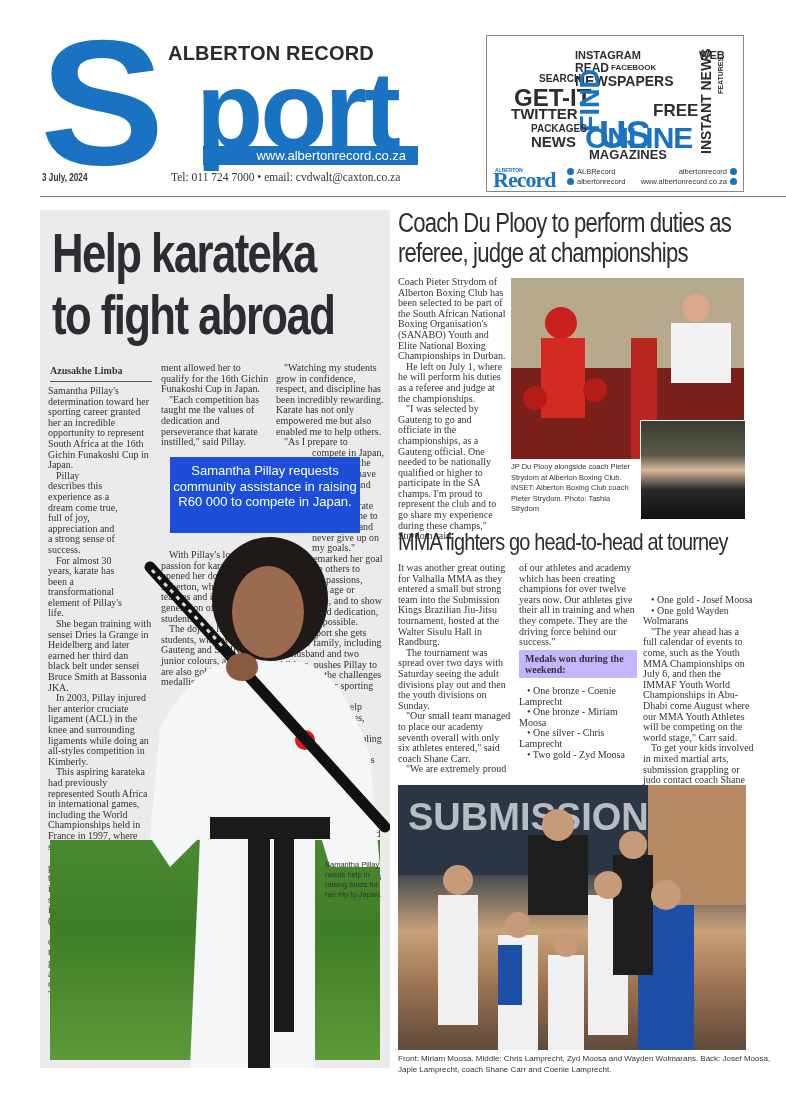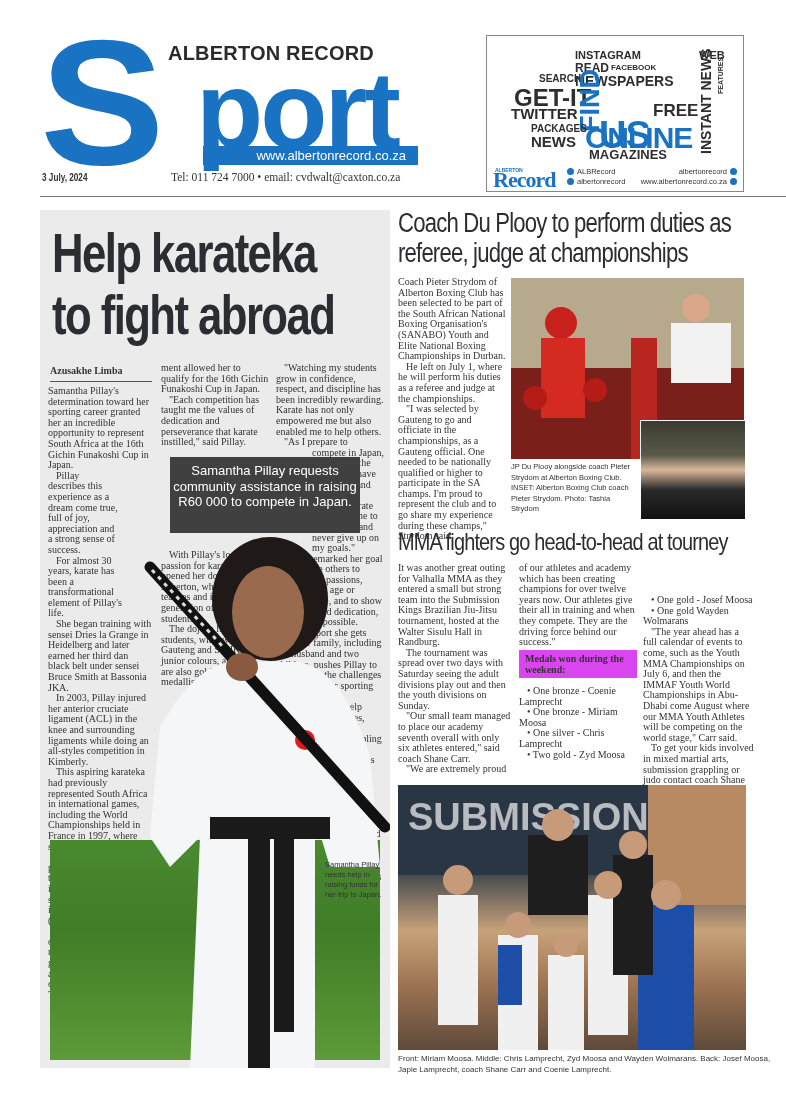--- a/index.html
+++ b/index.html
@@ -27,34 +27,34 @@
   .social-dot { width: 7px; height: 7px; border-radius: 50%; background: #1a72c2; display: inline-block; }
 
   
   .left-panel { position: absolute; left: 40px; top: 210px; width: 350px; height: 858px; background: #ebebeb; }
   .headline-main { position: absolute; left: 12px; top: 12px; width: 330px; font-family: "Liberation Sans", sans-serif; font-weight: 700; font-size: 56px; line-height: 62px; color: #2b2d33; letter-spacing: -2px; transform: scaleX(0.78); transform-origin: left; white-space: nowrap; }
   .byline { position: absolute; left: 10px; top: 155px; width: 102px; font-weight: 700; font-size: 10px; color: #333; padding-bottom: 5px; border-bottom: 1px solid #555; }
   .body-text { font-size: 10px; line-height: 10.6px; color: #333; text-align: left; }
   .body-text p { text-indent: 8px; margin: 0; }
   .body-text p.no-indent { text-indent: 0; }
   .col { position: absolute; }
-  .pullquote { position: absolute; left: 130px; top: 247px; width: 190px; height: 76px; background: #404040; color: #fff; font-family: "Liberation Sans", sans-serif; font-size: 13px; line-height: 15.5px; text-align: center; padding-top: 6px; }
+  .pullquote { position: absolute; left: 130px; top: 247px; width: 190px; height: 76px; background: #1d4ed8; color: #fff; font-family: "Liberation Sans", sans-serif; font-size: 13px; line-height: 15.5px; text-align: center; padding-top: 6px; }
   .karate-photo { position: absolute; left: 90px; top: 327px; width: 260px; height: 531px; overflow: hidden; }
   .grass { position: absolute; left: 10px; top: 630px; width: 330px; height: 220px; background: linear-gradient(180deg, #4a8a2f 0%, #3f7d27 40%, #5d9a38 100%); }
   .caption-photo { position: absolute; left: 285px; top: 650px; width: 60px; font-family: "Liberation Sans", sans-serif; font-size: 7.5px; line-height: 10px; color: #333; }
 
   
   .headline-right { position: absolute; left: 398px; top: 208px; width: 388px; font-family: "Liberation Sans", sans-serif; font-size: 27px; line-height: 30px; color: #2b2d33; letter-spacing: -1px; transform: scaleX(0.82); transform-origin: left; white-space: nowrap; }
   .boxing-photo { position: absolute; left: 511px; top: 278px; width: 233px; height: 181px; background: linear-gradient(160deg, #c9c2ad 0%, #a38e6a 35%, #8c2e26 60%, #b83a2e 80%, #6a5a45 100%); overflow: hidden; }
   .inset-photo { position: absolute; left: 640px; top: 420px; width: 106px; height: 100px; background: linear-gradient(180deg, #3a3a30 0%, #5a5a4a 35%, #d9b79a 50%, #2a2a2a 70%, #111 100%); border: 1px solid #fff; }
   .caption-boxing { position: absolute; left: 511px; top: 462px; width: 128px; font-family: "Liberation Sans", sans-serif; font-size: 7.5px; line-height: 10.5px; color: #333; }
 
   
   .headline-mma { position: absolute; left: 398px; top: 528px; width: 388px; font-family: "Liberation Sans", sans-serif; font-size: 24px; line-height: 28px; color: #2b2d33; letter-spacing: -1px; transform: scaleX(0.83); transform-origin: left; white-space: nowrap; }
-  .medals-box { position: absolute; left: 519px; top: 650px; width: 118px; height: 28px; background: #d946ef; padding: 3px 6px; font-weight: 700; font-size: 10px; line-height: 11px; color: #333; }
+  .medals-box { position: absolute; left: 519px; top: 650px; width: 118px; height: 28px; background: #c4b5fd; padding: 3px 6px; font-weight: 700; font-size: 10px; line-height: 11px; color: #333; }
   .mma-photo { position: absolute; left: 398px; top: 785px; width: 348px; height: 265px; overflow: hidden; background: linear-gradient(180deg, #27323e 0%, #2f3b47 30%, #c8a27a 55%, #9e7452 75%, #5e4a3a 100%); }
   .caption-mma { position: absolute; left: 398px; top: 1053px; width: 380px; font-family: "Liberation Sans", sans-serif; font-size: 8px; line-height: 11px; color: #333; }
 </style>
 </head>
 <body>
 
 <div class="masthead">
   <div class="logo-S">S</div>
   <div class="pub-name">ALBERTON RECORD</div>
   <div class="logo-port">port</div>

